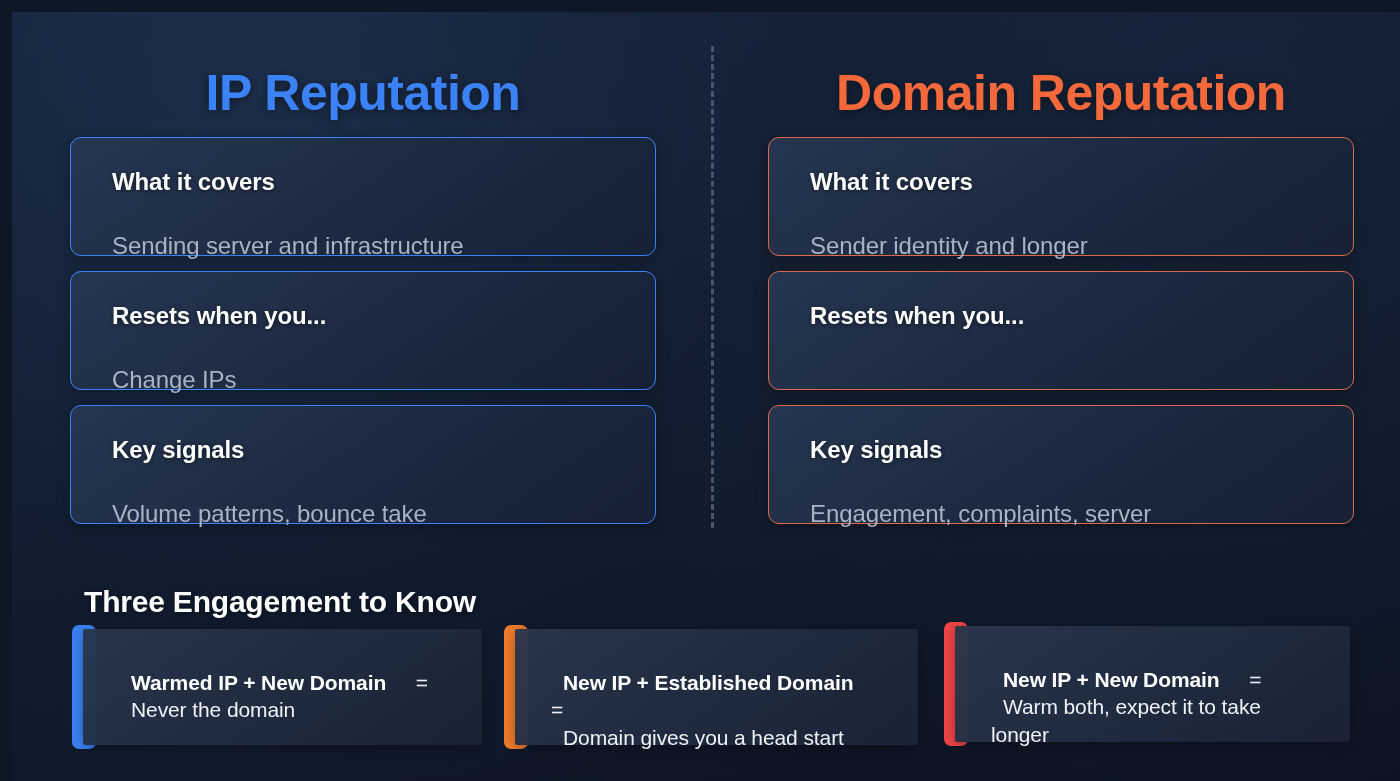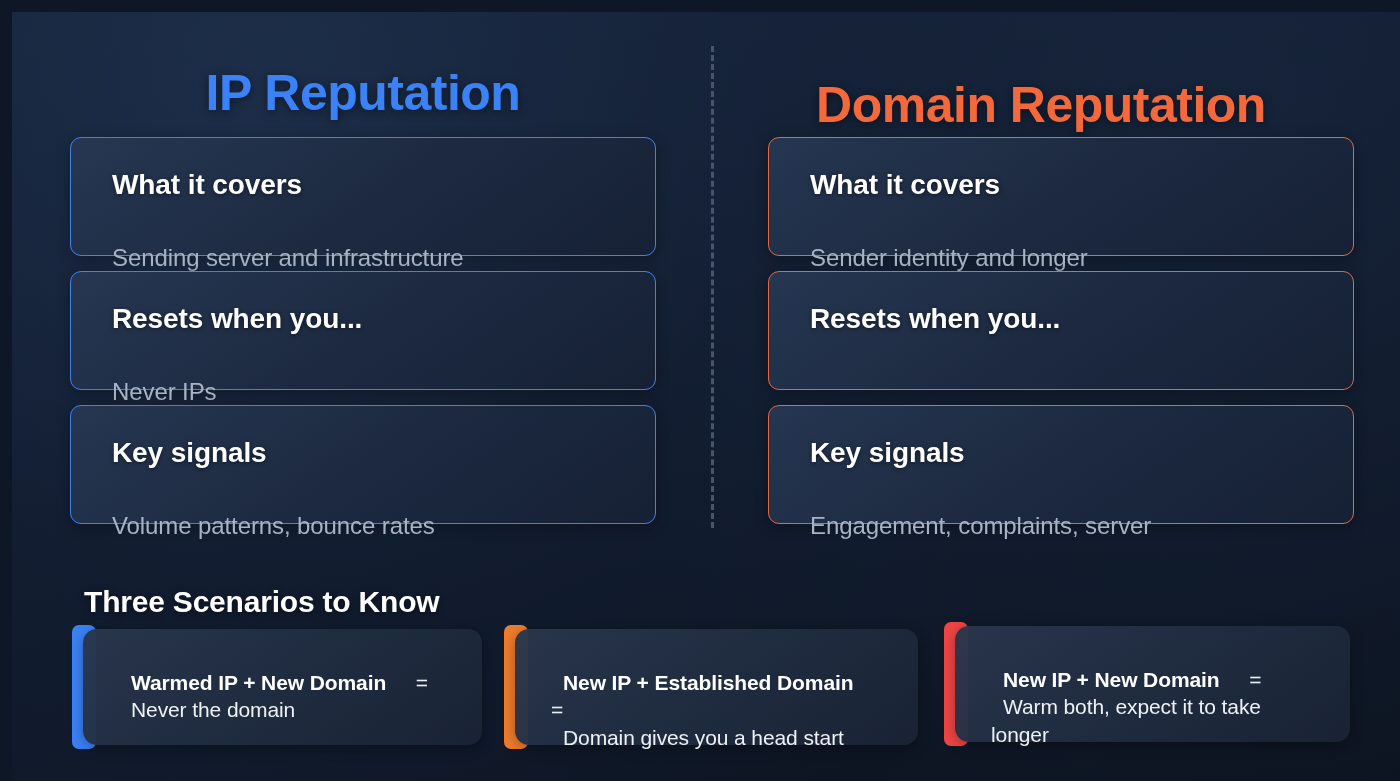--- a/index.html
+++ b/index.html
@@ -34,21 +34,21 @@
     position:absolute;
     font-size:50px;
     font-weight:700;
     letter-spacing:-0.5px;
     text-align:center;
     line-height:1;
     text-shadow:0 2px 10px rgba(0,0,0,0.45);
     white-space:nowrap;
   }
   .col-title.left  { left:58px;  width:586px; top:44px; color:#3b82f6; }
-  .col-title.right { left:736px; width:586px; top:44px; color:#f4693b;margin-top:12px; }
+  .col-title.right { left:756px; width:586px; top:44px; color:#f4693b; }
 
   
   .divider {
     position:absolute;
     left:699px; top:34px;
     width:0; height:482px;
     border-left:3px dashed #45556e;
   }
 
   
@@ -57,26 +57,26 @@
     width:586px; height:119px;
     border-radius:11px;
     border:1.6px solid #3b82f6;
     background:linear-gradient(145deg, rgba(40,56,83,0.92) 0%, rgba(28,41,64,0.92) 55%, rgba(22,33,53,0.92) 100%);
     padding:19px 26px 0 29px;
     box-shadow:0 3px 14px rgba(0,0,0,0.30);
   }
   .cmp-card.right-col { border-color:#d96a4a; }
 
   .cmp-card .ttl {
-    font-size:28px; font-weight:700; color:#ffffff;
+    font-size:24px; font-weight:700; color:#ffffff;
     line-height:1.12; letter-spacing:-0.1px;
     text-shadow:0 1px 4px rgba(0,0,0,0.5);
   }
   .cmp-card .sub {
-    margin-top:20px;
+    margin-top:12px;
     font-size:24px; font-weight:400; color:#a8b3c4;
     line-height:1.15; letter-spacing:-0.1px;
   }
 
   .l1 { left:58px;  top:125px; }
   .l2 { left:58px;  top:259px; }
   .l3 { left:58px;  top:393px; }
   .r1 { left:756px; top:125px; }
   .r2 { left:756px; top:259px; }
   .r3 { left:756px; top:393px; }
@@ -97,21 +97,21 @@
   }
   .scen .bar {
     position:absolute;
     left:0; top:-4px;
     width:19px; height:124px;
     border-radius:7px;
   }
   .scen .body {
     position:absolute;
     left:11px; top:0; right:0; height:116px;
-    border-radius:14px;
+    border-radius:2px;
     background:linear-gradient(145deg, rgba(41,54,76,0.96) 0%, rgba(31,43,63,0.96) 55%, rgba(25,35,52,0.96) 100%);
     padding:28px 20px 0 24px;
     box-shadow:0 3px 14px rgba(0,0,0,0.32);
   }
   .scen .txt {
     font-size:21px; color:#ffffff; line-height:1.3;
     letter-spacing:-0.1px;
   }
   .scen .txt b { font-weight:700; }
   .scen .txt span { font-weight:400; color:#eef1f6; }
@@ -137,43 +137,43 @@
 
   <div class="divider"></div>
 
   <div class="cmp-card l1">
     <div class="ttl">What it covers</div>
     <div class="sub">Sending server and infrastructure</div>
   </div>
 
   <div class="cmp-card l2">
     <div class="ttl">Resets when you...</div>
-    <div class="sub">Never IPs</div>
+    <div class="sub">Change IPs</div>
   </div>
 
   <div class="cmp-card l3">
     <div class="ttl">Key signals</div>
-    <div class="sub">Volume patterns, bounce rates</div>
+    <div class="sub">Volume patterns, bounce take</div>
   </div>
 
   <div class="cmp-card right-col r1">
     <div class="ttl">What it covers</div>
     <div class="sub">Sender identity and longer</div>
   </div>
 
   <div class="cmp-card right-col r2">
     <div class="ttl">Resets when you...</div>
   </div>
 
   <div class="cmp-card right-col r3">
     <div class="ttl">Key signals</div>
     <div class="sub">Engagement, complaints, server</div>
   </div>
 
-  <div class="scen-heading">Three Scenarios to Know</div>
+  <div class="scen-heading">Three Engagement to Know</div>
 
   <div class="scen s1">
     <div class="bar"></div>
     <div class="body">
       <div class="txt">
         <b>Warmed IP + New Domain</b><span> = </span><br>
         <span>Never the domain</span>
       </div>
     </div>
   </div>

